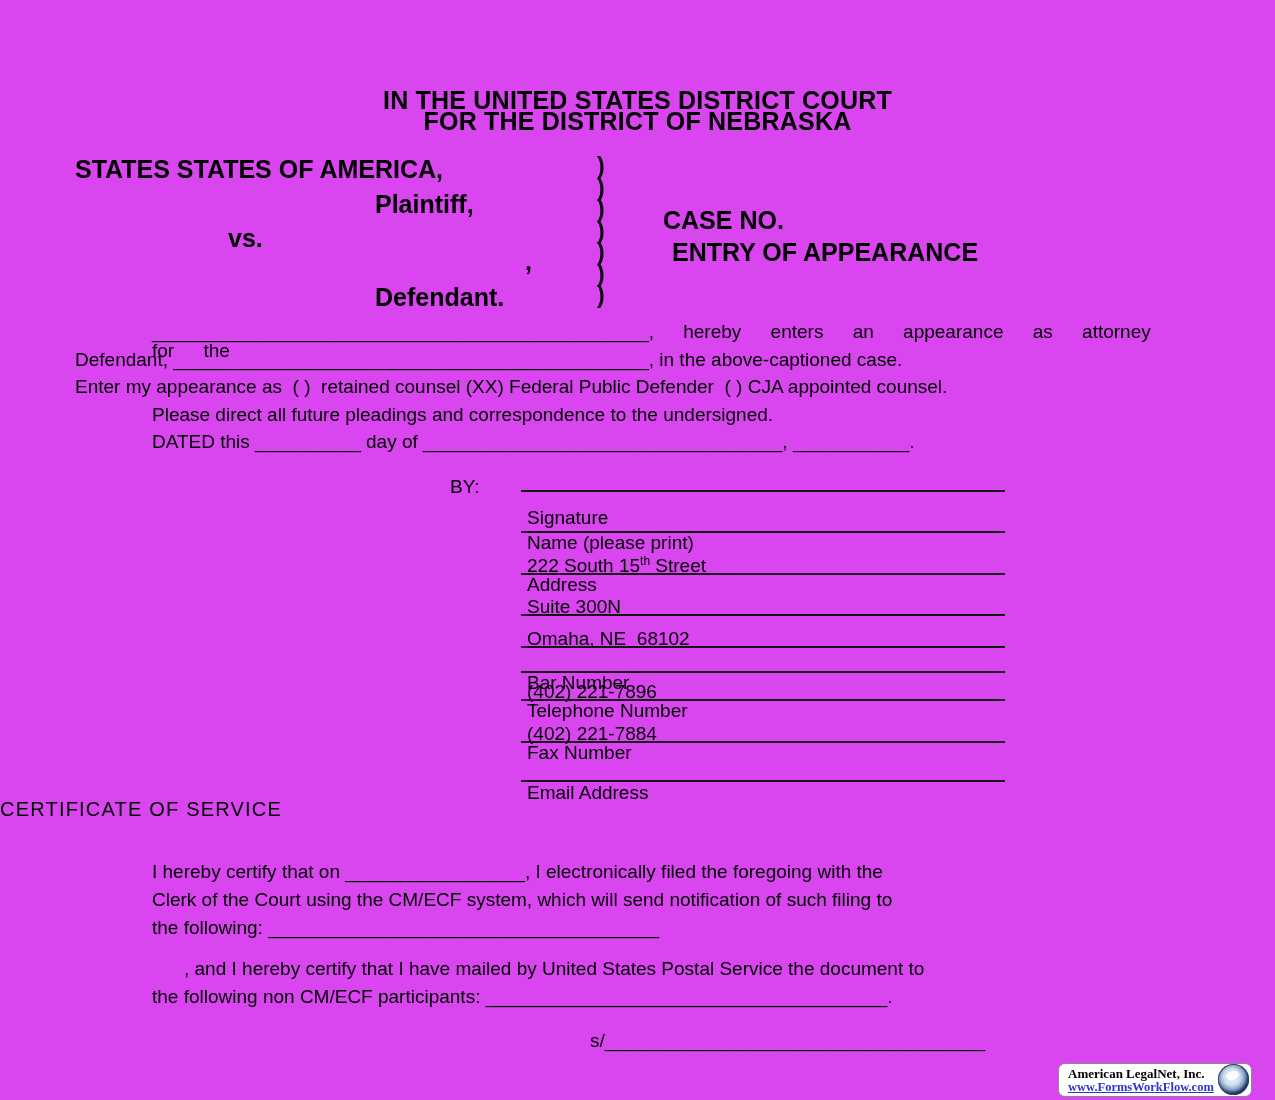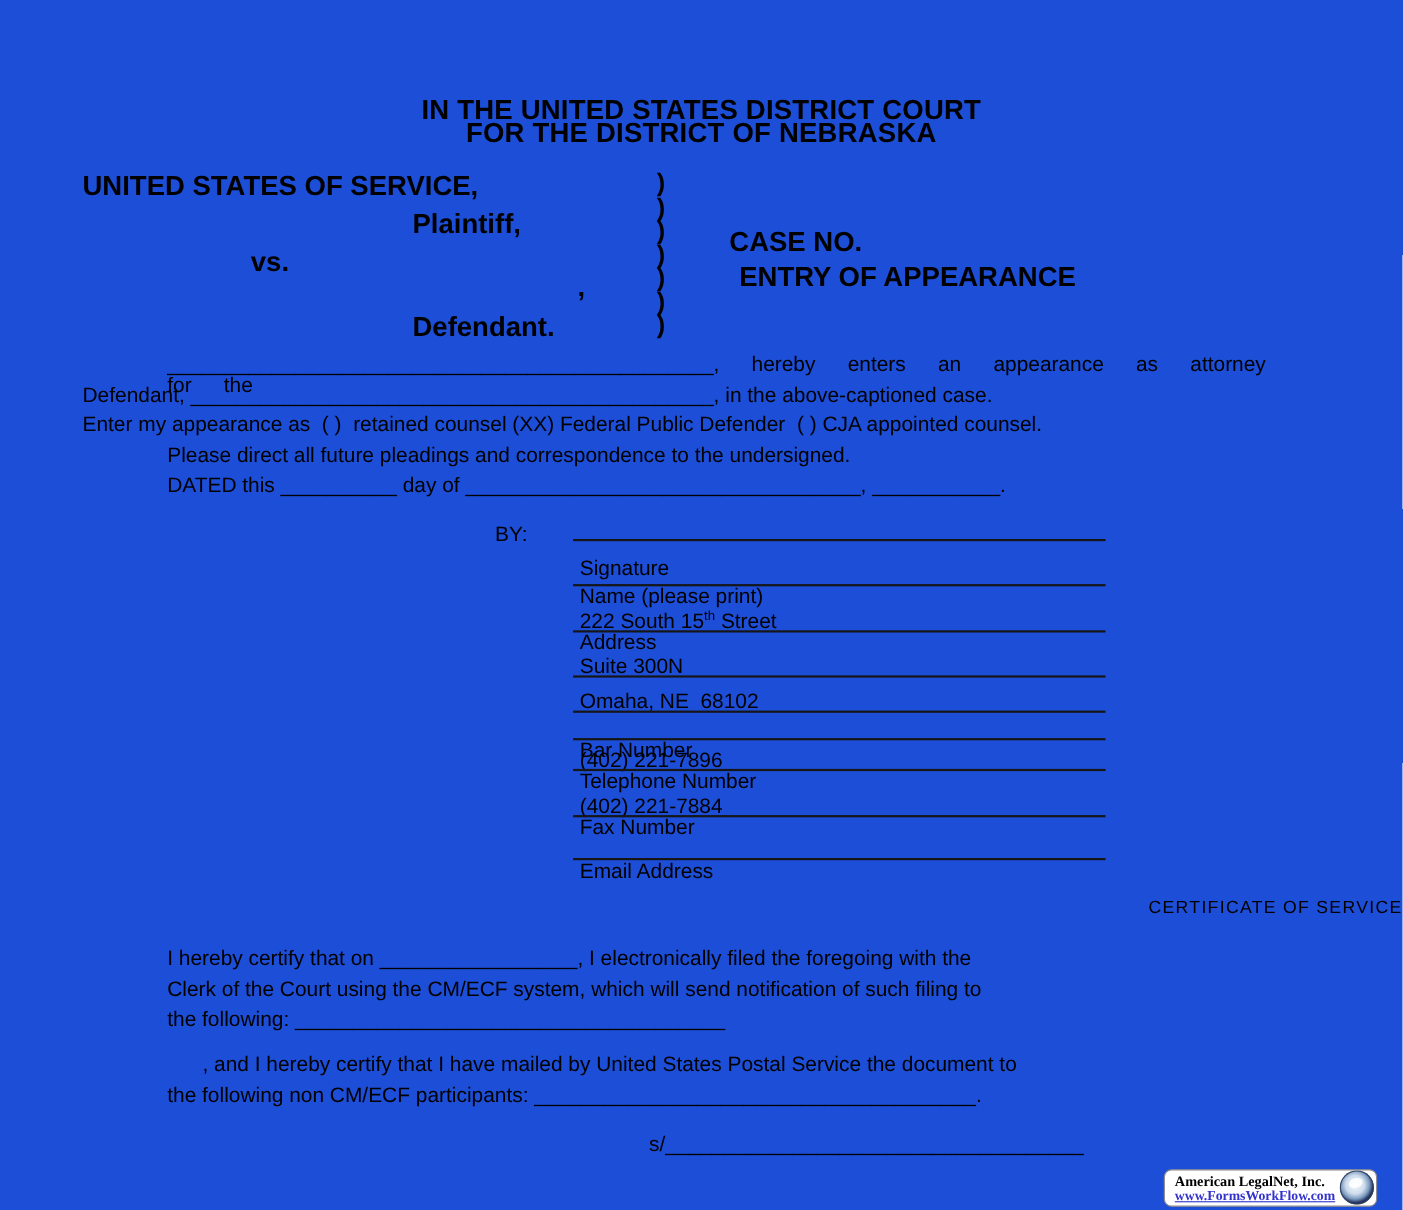--- a/index.html
+++ b/index.html
@@ -1,17 +1,17 @@
 <!DOCTYPE html>
 <html><head>
 <meta charset="utf-8">
 <style>
   html,body{margin:0;padding:0;background:#fff;}
   .page{
-    position:relative;width:1275px;height:1100px;background:#1d4ed8;
+    position:relative;width:1275px;height:1100px;background:#d946ef;
     font-family:"Liberation Sans",sans-serif;color:#000;overflow:hidden;
   }
   .abs{position:absolute;}
   .t{white-space:pre-wrap;line-height:19px;font-size:19px;}
   
   .court-title{top:90px;left:0;width:100%;text-align:center;
     font-size:25px;font-weight:bold;line-height:21px;letter-spacing:0.2px;}
   
   .cap{font-size:25px;font-weight:bold;line-height:22px;white-space:pre;}
   .bracket-col{left:597px;top:156px;font-size:23px;font-weight:bold;
@@ -19,22 +19,22 @@
   
   .bodyline{left:75px;width:1124px;}
   .stretch{word-spacing:24px;}
   .indent{padding-left:77px;}
   
   .sig{left:521px;top:470px;width:484px;height:340px;}
   .rule{position:absolute;left:0;width:484px;border-top:2px solid #161616;height:0;}
   .sigtext{position:absolute;left:6px;font-size:19px;line-height:19px;white-space:pre;}
   .sup{font-size:12px;vertical-align:super;line-height:0;}
   
-  .cert-head{top:817px;left:0;width:100%;text-align:right;
-    font-size:16px;letter-spacing:1.2px;}
+  .cert-head{top:798px;left:0;width:100%;text-align:left;
+    font-size:20px;letter-spacing:1.2px;}
   .certline{left:152px;width:1050px;}
   
   .badge{left:1058px;top:1063px;width:194px;height:34px;border:1.5px solid #8a8a8a;
     border-radius:7px;background:#fff;box-sizing:border-box;}
   .badge-co{position:absolute;left:9px;top:3px;font-family:"Liberation Serif",serif;
     font-weight:bold;font-size:13px;line-height:14px;}
   .badge-url{position:absolute;left:9px;top:17px;font-family:"Liberation Serif",serif;
     font-weight:bold;font-size:12.5px;line-height:13px;text-decoration:underline;}
   .globe{position:absolute;right:2px;top:0px;width:31px;height:31px;border-radius:50%;
     background:radial-gradient(circle at 45% 42%, #f4f8ff 0%, #cfdcec 34%, #7d9cc0 52%, #22345e 66%, #14224a 100%);
@@ -45,21 +45,21 @@
 </head>
 <body>
 
 <div class="page">
 
   <div class="abs court-title">
     <div>IN THE UNITED STATES DISTRICT COURT</div>
     <div>FOR THE DISTRICT OF NEBRASKA</div>
   </div>
 
-  <div class="abs cap" style="left:75px;top:158px;">UNITED STATES OF SERVICE,</div>
+  <div class="abs cap" style="left:75px;top:158px;">STATES STATES OF AMERICA,</div>
   <div class="abs cap" style="left:375px;top:193px;">Plaintiff,</div>
   <div class="abs cap" style="left:228px;top:227px;">vs.</div>
   <div class="abs cap" style="left:525px;top:250px;">,</div>
   <div class="abs cap" style="left:375px;top:286px;">Defendant.</div>
 
   <div class="abs bracket-col">
       <span>)</span>
       <span>)</span>
       <span>)</span>
       <span>)</span>

